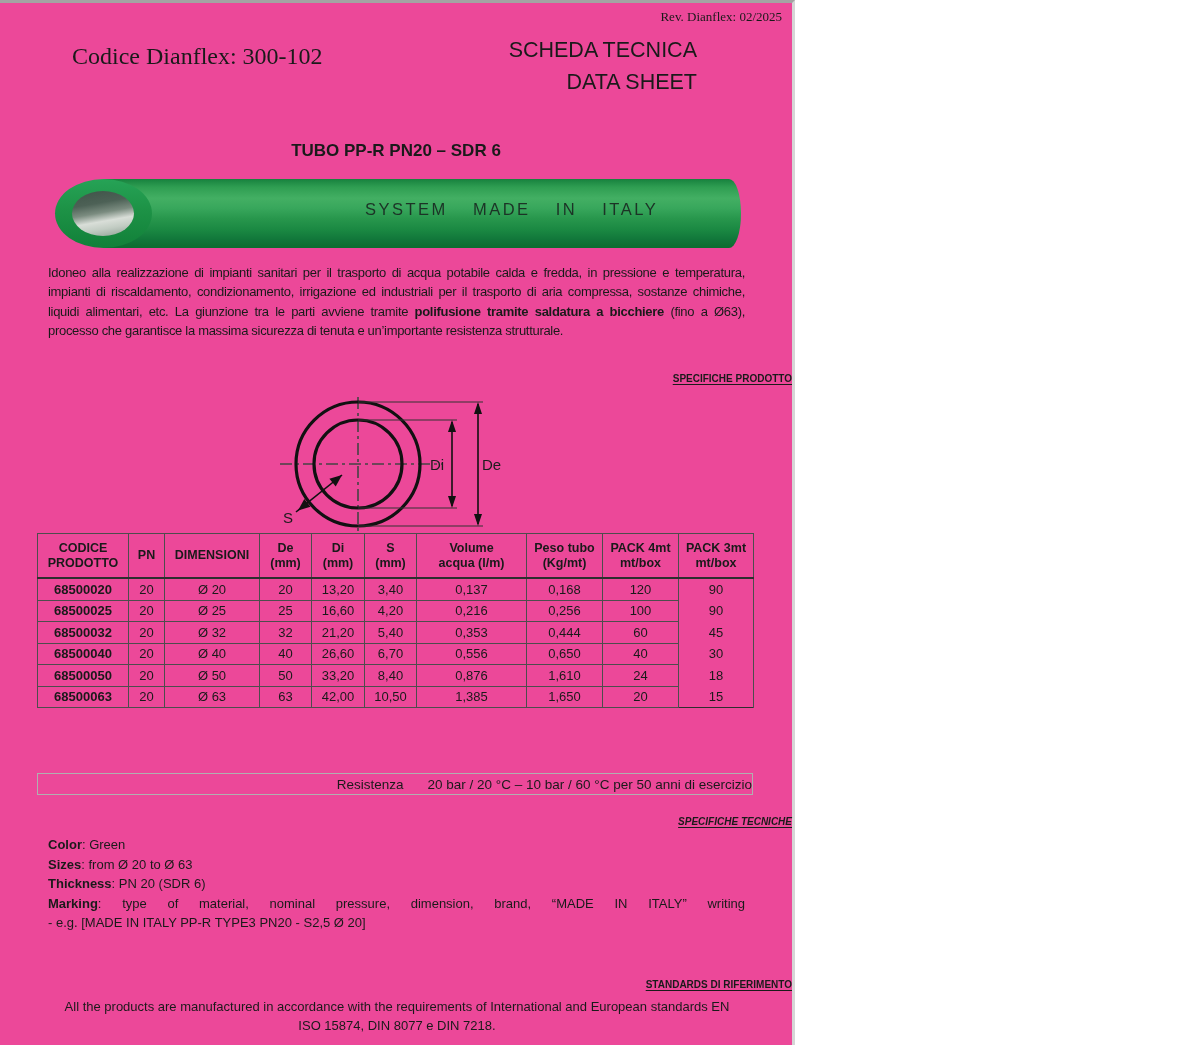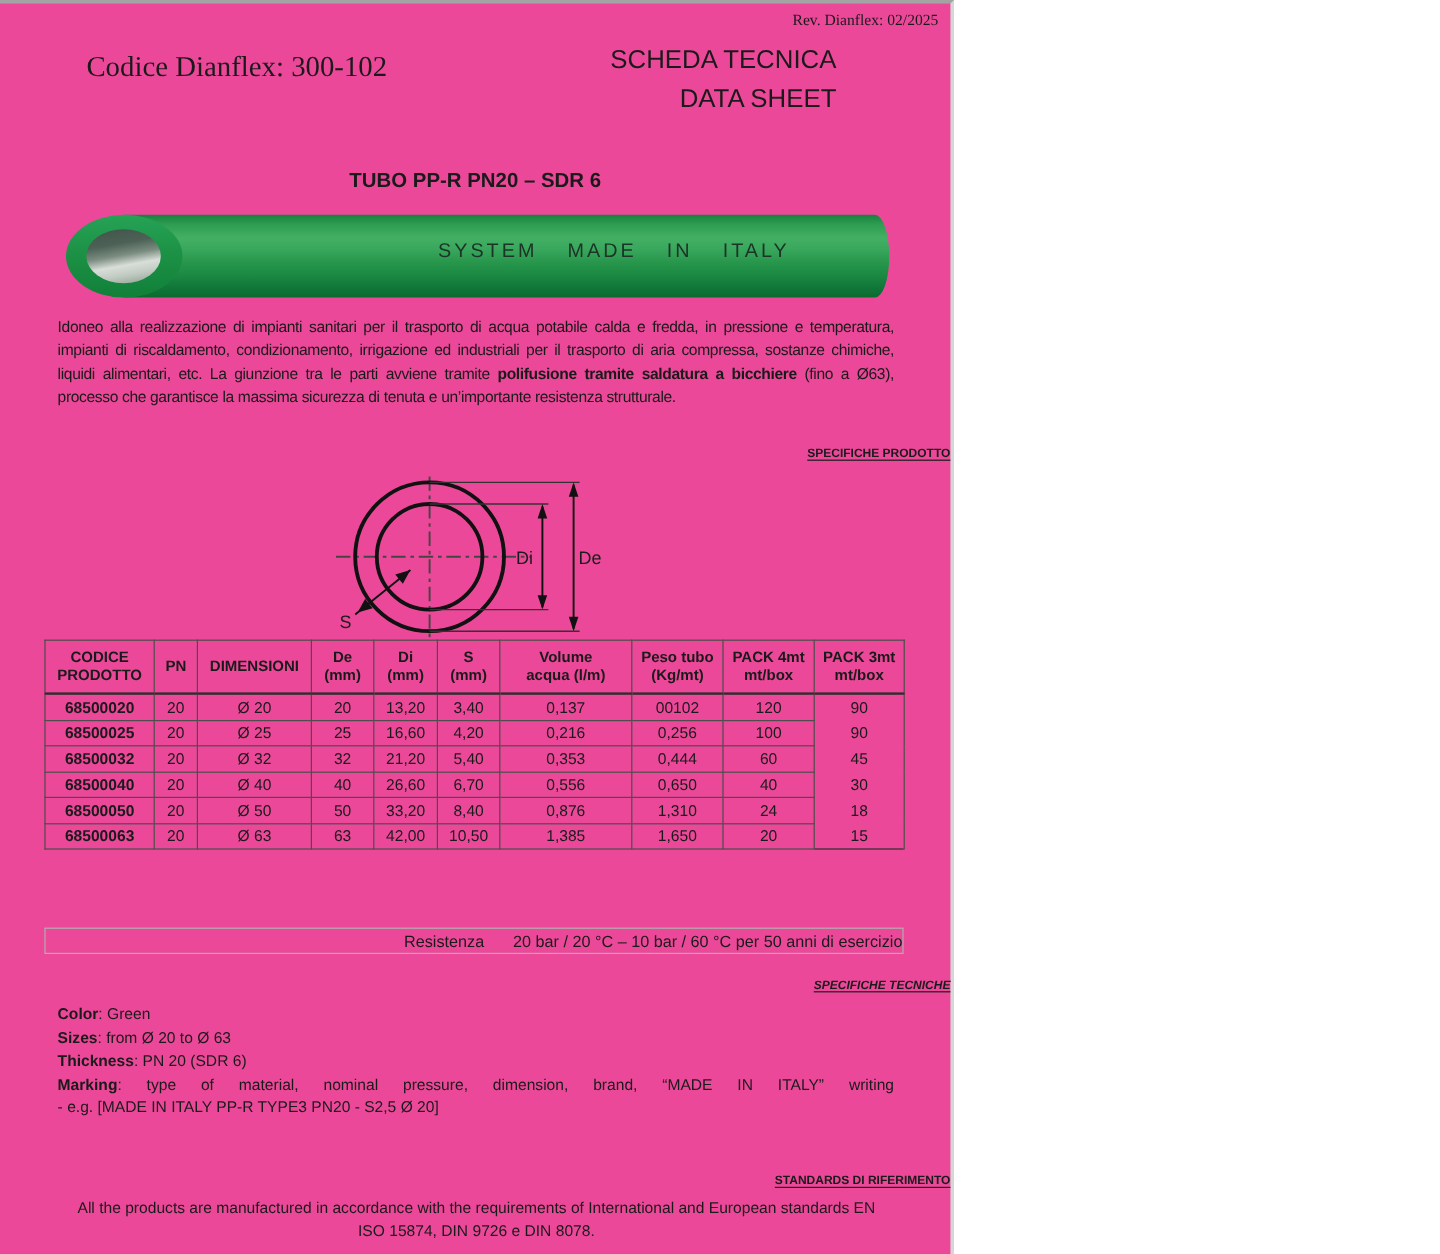--- a/index.html
+++ b/index.html
@@ -178,21 +178,21 @@
       </thead>
     <tbody id="tbl-body">
         <tr>
           <td>68500020</td>
           <td>20</td>
           <td>Ø 20</td>
           <td>20</td>
           <td>13,20</td>
           <td>3,40</td>
           <td>0,137</td>
-          <td>00102</td>
+          <td>0,168</td>
           <td>120</td>
           <td>90</td>
         </tr>
         <tr>
           <td>68500025</td>
           <td>20</td>
           <td>Ø 25</td>
           <td>25</td>
           <td>16,60</td>
           <td>4,20</td>
@@ -226,21 +226,21 @@
           <td>30</td>
         </tr>
         <tr>
           <td>68500050</td>
           <td>20</td>
           <td>Ø 50</td>
           <td>50</td>
           <td>33,20</td>
           <td>8,40</td>
           <td>0,876</td>
-          <td>1,310</td>
+          <td>1,610</td>
           <td>24</td>
           <td>18</td>
         </tr>
         <tr>
           <td>68500063</td>
           <td>20</td>
           <td>Ø 63</td>
           <td>63</td>
           <td>42,00</td>
           <td>10,50</td>
@@ -262,15 +262,15 @@
   <div class="abs tech">
     <div><b>Color</b><span>: Green</span></div>
     <div><b>Sizes</b><span>: from Ø 20 to Ø 63</span></div>
     <div><b>Thickness</b><span>: PN 20 (SDR 6)</span></div>
     <div class="just"><b>Marking</b><span>: type of material, nominal pressure, dimension, brand, “MADE IN ITALY” writing</span></div>
     <div>- e.g. [MADE IN ITALY PP-R TYPE3 PN20 - S2,5 Ø 20]</div>
   </div>
 
   <div class="abs heading-u h-standards">STANDARDS DI RIFERIMENTO</div>
   <div class="abs std-line1">All the products are manufactured in accordance with the requirements of International and European standards EN</div>
-  <div class="abs std-line2">ISO 15874, DIN 9726 e DIN 8078.</div>
+  <div class="abs std-line2">ISO 15874, DIN 8077 e DIN 7218.</div>
 
 </div>
 
 </body></html>

